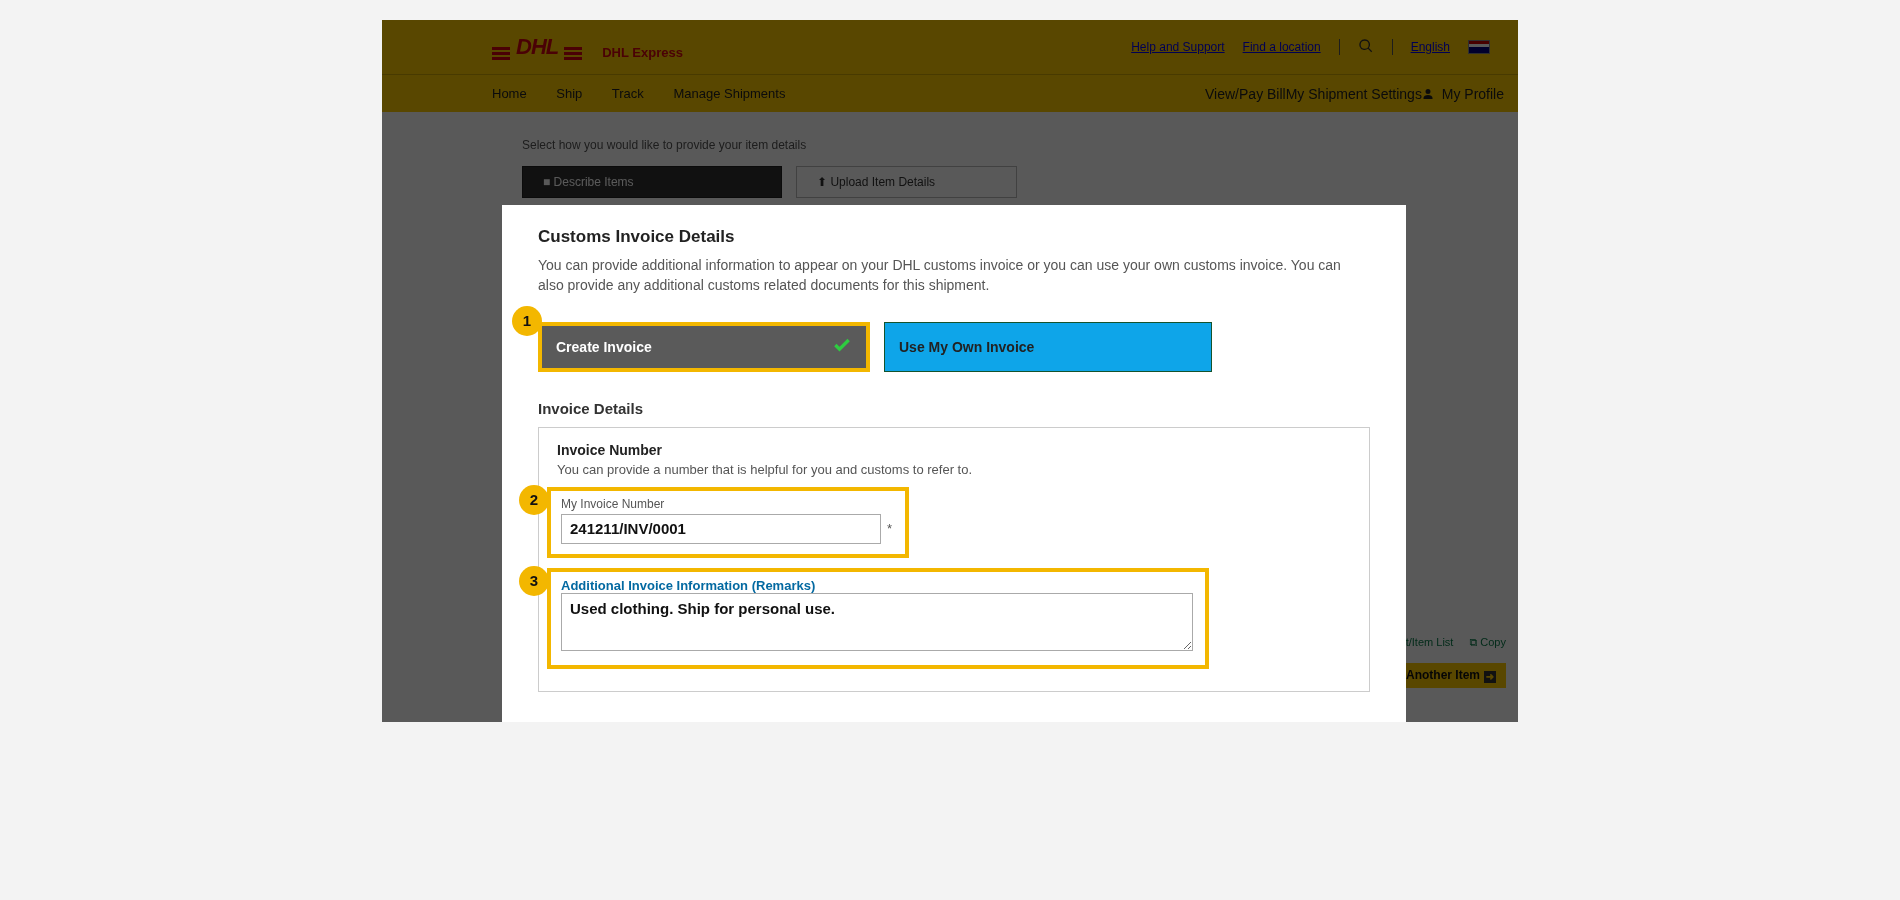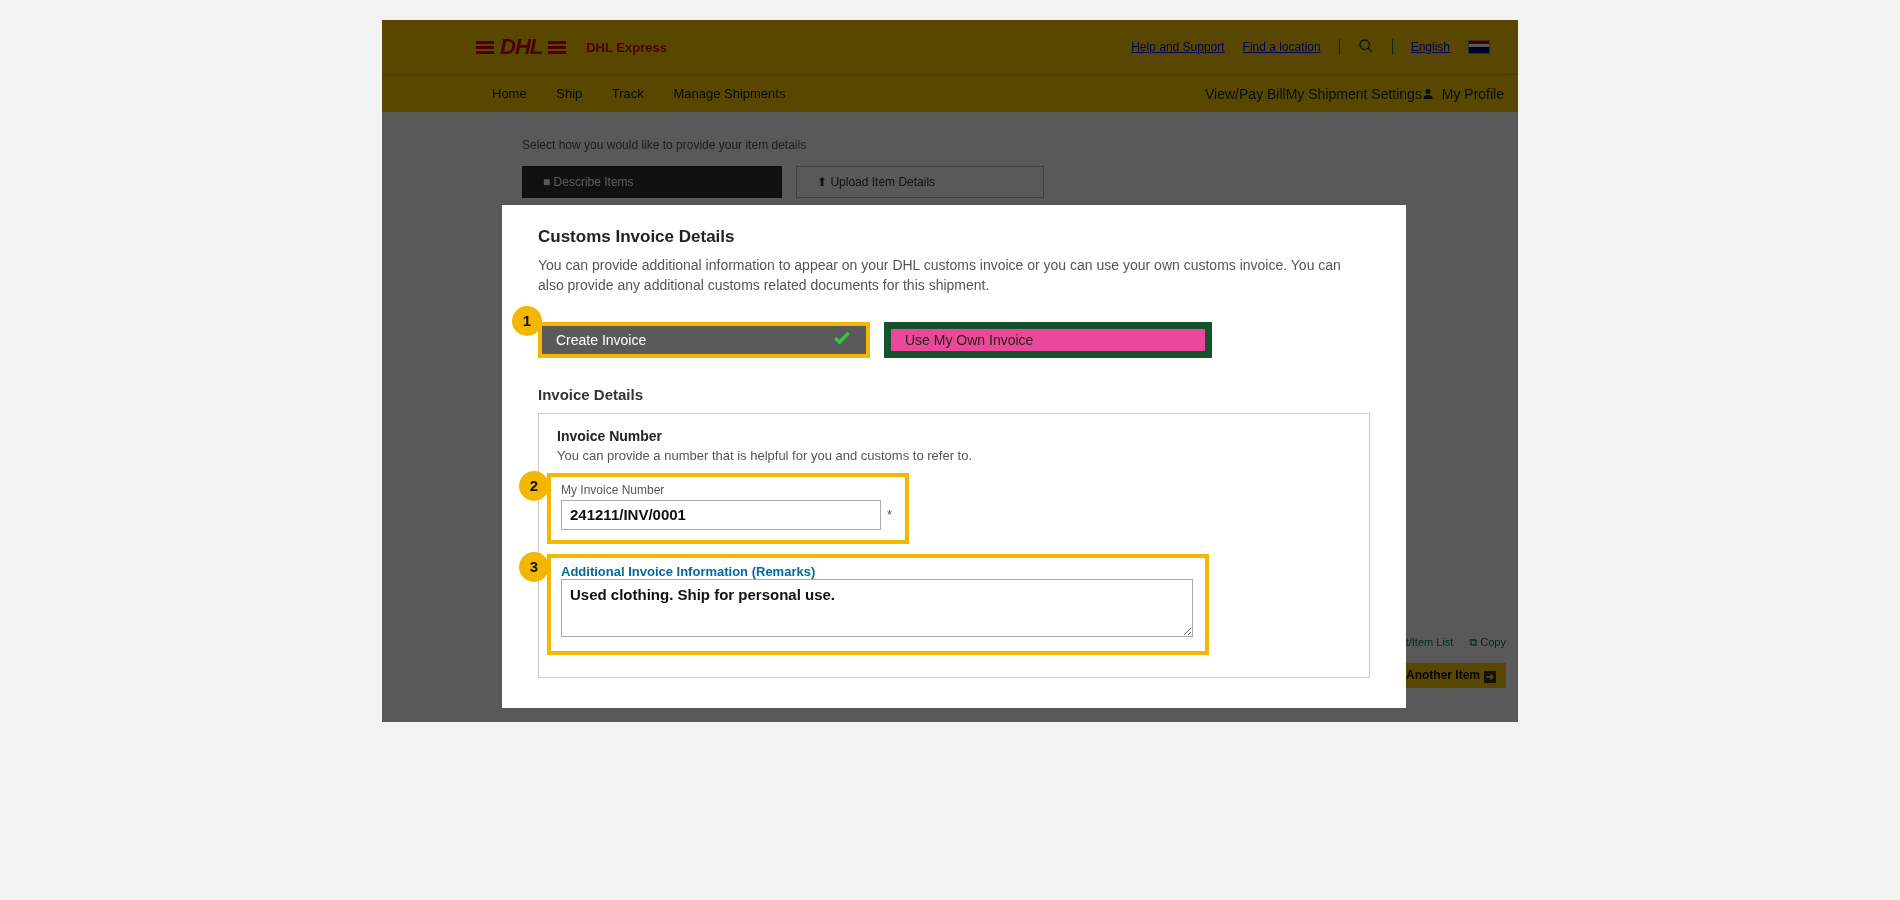--- a/index.html
+++ b/index.html
@@ -1,66 +1,66 @@
 <!DOCTYPE html>
 <html><head>
   <meta charset="utf-8">
   <style>
     
     *{box-sizing:border-box;margin:0;padding:0}
     body{font-family:Arial,Helvetica,sans-serif;background:#f3f3f3;min-width:1900px}
     .stage{width:1136px;margin:20px auto 0 auto;position:relative;background:#101010}
     
     .top-bar{background:#ffcc00;height:54px;display:flex;align-items:center;padding:0 28px 0 110px;position:relative}
-    .brand-logo{display:flex;align-items:center;gap:6px;position:absolute;left:94px}
+    .brand-logo{display:flex;align-items:flex-end;gap:6px;position:absolute;left:110px}
     .brand-box{font-family:Arial Black,Arial;font-style:italic;font-weight:900;color:#d40511;font-size:22px;letter-spacing:-1px}
     .brand-stripes{display:flex;flex-direction:column;gap:2px}
     .brand-stripes span{display:block;width:18px;height:3px;background:#d40511}
     .brand-sub{margin-left:14px;color:#d40511;font-weight:bold;font-size:13px}
     .top-right{margin-left:auto;display:flex;align-items:center;gap:18px;font-size:12px;color:#333}
     .top-right .divider{width:1px;height:16px;background:#555}
     .search-ico svg{width:16px;height:16px;fill:#333}
     .flag{width:22px;height:14px;background:linear-gradient(#cc0001 0 25%,#fff 25% 50%,#000080 50% 100%);border:1px solid #888}
     
     .nav-bar{background:#ffcc00;border-top:1px solid #cfa600;height:38px;display:flex;align-items:center;padding:0 14px 0 110px;font-size:13px}
     .nav-left a{color:#222;text-decoration:none;margin-right:26px}
     .nav-right{margin-left:auto;display:flex;align-items:center;font-size:14px}
     .nav-right a{color:#222;text-decoration:none}
     .profile-ico svg{width:12px;height:12px;fill:#222;margin-right:4px;vertical-align:-1px}
     
     .page-body{background:#fff;min-height:610px;padding:22px 12px 18px 140px;position:relative}
     .page-body h3{font-size:15px;font-weight:bold;color:#222}
     .page-body .sub{font-size:12px;color:#555;margin-top:4px}
     .tabs-bg{margin-top:14px;display:flex;gap:14px}
     .tab-dark{background:#333;color:#fff;font-size:12px;padding:8px 20px;width:260px;border:1px solid #222}
-    .tab-light{background:#fff;font-size:12px;padding:8px 20px;width:248px;border:1px solid #bbb;color:#333}
+    .tab-light{background:#fff;font-size:12px;padding:8px 20px;width:221px;border:1px solid #bbb;color:#333}
     
     .foot-strip{position:absolute;bottom:34px;left:140px;right:12px}
     .foot-links{display:flex;align-items:center;font-size:11px;color:#0a5;gap:20px;border-left:3px solid #0a7;padding-left:8px;height:22px}
     .foot-links .plus-ico svg{width:10px;height:10px;fill:#0a7;margin-right:4px;vertical-align:-1px}
     .foot-links a{color:#0a7c4a;text-decoration:none}
     .foot-links .right{margin-left:auto;display:flex;gap:16px}
     .foot-links .right a{color:#0a7c4a}
     .totals{display:flex;justify-content:flex-end;align-items:center;gap:24px;font-size:12px;color:#333;margin-top:10px}
     .totals b{color:#111}
     .btn-add{background:#ffcc00;color:#111;font-size:12px;font-weight:bold;padding:5px 10px;border:none;cursor:pointer}
     .btn-add .arrow{display:inline-block;width:12px;height:12px;background:#333;color:#ffcc00;font-size:10px;line-height:12px;text-align:center;margin-left:4px;vertical-align:-1px}
     
     .dim{position:absolute;inset:0;background:rgba(0,0,0,0.65)}
     
     .modal{position:absolute;top:185px;left:120px;width:904px;background:#fff;padding:22px 36px 30px 36px}
     .modal h2{font-size:17px;font-weight:bold;color:#222}
     .modal .desc{font-size:14px;color:#555;margin-top:8px;line-height:1.45}
     
     .opt-row{display:flex;gap:14px;margin-top:26px}
-    .opt-btn{flex:0 0 332px;height:36px;display:flex;align-items:center;padding:0 14px;font-size:14px;font-weight:normal;cursor:pointer}
+    .opt-btn{flex:0 0 332px;height:50px;display:flex;align-items:center;padding:0 14px;font-size:14px;font-weight:bold;cursor:pointer}
     .opt-create{background:#5a5a5a;color:#fff;border:4px solid #f3b700;position:relative}
     .opt-create .check{margin-left:auto}
     .opt-create .check svg{width:20px;height:20px}
-    .opt-own{background:#ec4899;color:#222;border:7px solid #14532d;flex:0 0 328px}
+    .opt-own{background:#0ea5e9;color:#222;border:1px solid #14532d;flex:0 0 328px}
     
     .sect-title{font-size:15px;font-weight:bold;color:#333;margin-top:28px}
     
     .panel{border:1px solid #ccc;margin-top:10px;padding:14px 18px 22px 18px}
     .panel .p-title{font-size:14px;font-weight:bold;color:#222}
     .panel .p-sub{font-size:13px;color:#555;margin-top:4px}
     
     .hl{border:4px solid #f3b700;padding:6px 10px 10px 10px;margin-top:10px;margin-left:-10px;width:362px;position:relative}
     .hl-wide{width:662px}
     .fld-label{font-size:12px;color:#555}

